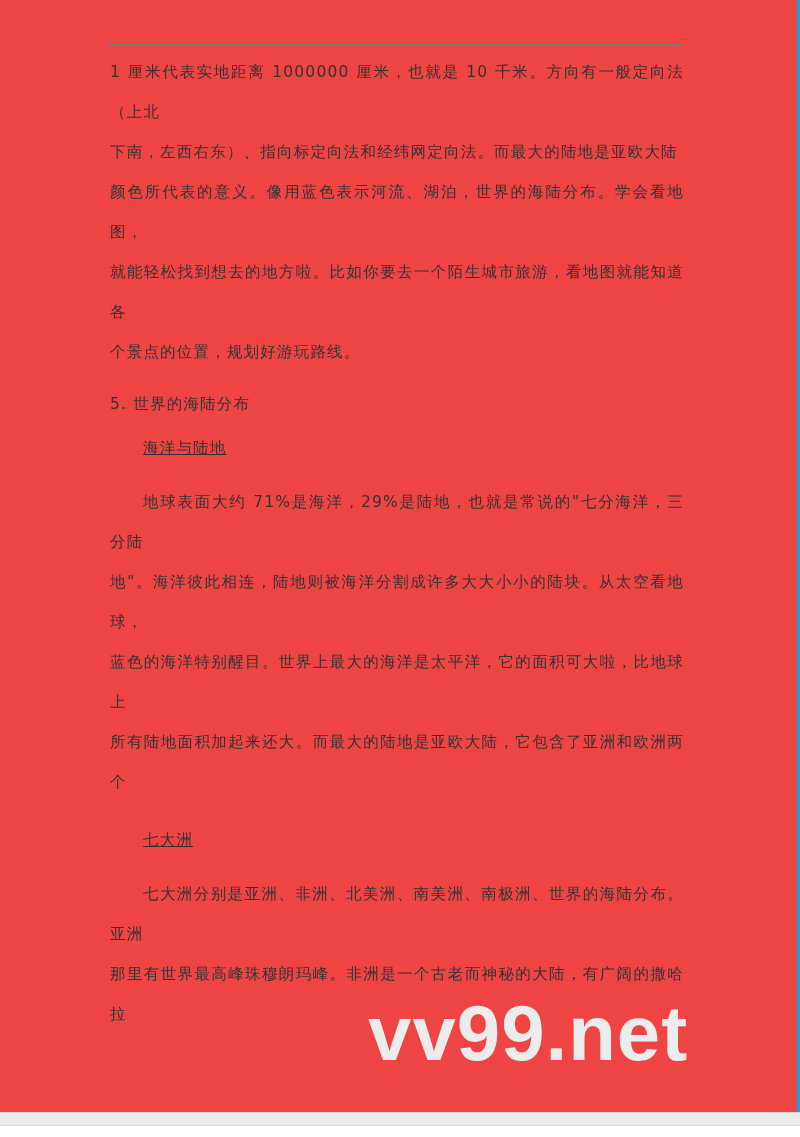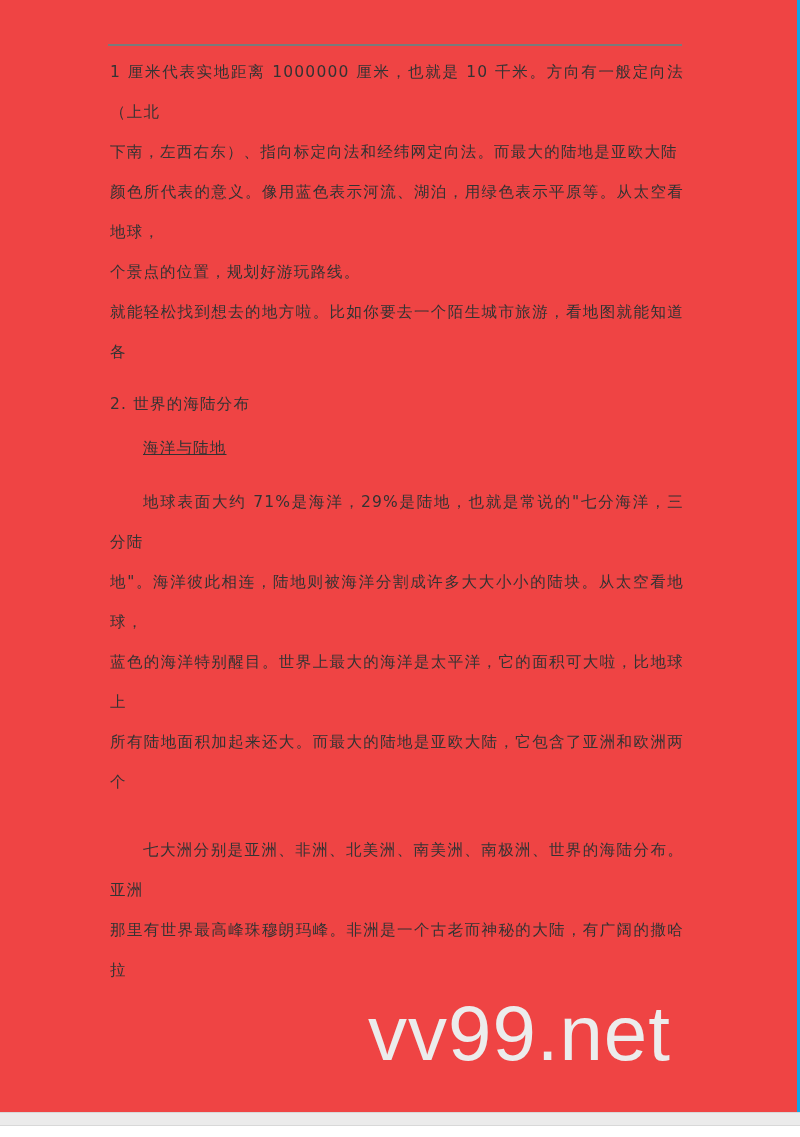--- a/index.html
+++ b/index.html
@@ -22,55 +22,56 @@
     font-size:15.5px; letter-spacing:1.2px;
   }
   .para { margin:0; line-height:40px; text-align:justify; }
   .indent { text-indent:33px; }
   .heading { margin:0; line-height:40px; }
   .heading.l1 { margin-top:12px; }
   .heading.l2 { text-indent:33px; margin-top:4px;text-decoration:underline; }
   .gap { height:14px; }
   .watermark {
     position:absolute; left:368px; top:988px;
-    font-family:"Liberation Sans", sans-serif; font-weight:normal;
+    font-family:"Liberation Sans", sans-serif; font-weight:bold;
     font-size:78px; letter-spacing:1px; color:#ececec;
   }
   .bottom-strip {
     position:absolute; left:0; top:1112px; width:800px; height:12px;
     background:#ebebeb; border-top:1px solid #d8d8d8; border-bottom:1px solid #d8d8d8;
   }
 </style>
 </head>
 <body>
 
 <div class="page">
   <div class="header-rule"></div>
 
   <div class="content">
     <div class="para">
       <div>1 厘米代表实地距离 1000000 厘米，也就是 10 千米。方向有一般定向法（上北</div>
       <div>下南，左西右东）、指向标定向法和经纬网定向法。而最大的陆地是亚欧大陆</div>
-      <div>颜色所代表的意义。像用蓝色表示河流、湖泊，用绿色表示平原等。从太空看地球，</div>
+      <div>颜色所代表的意义。像用蓝色表示河流、湖泊，世界的海陆分布。学会看地图，</div>
+      <div>就能轻松找到想去的地方啦。比如你要去一个陌生城市旅游，看地图就能知道各</div>
       <div>个景点的位置，规划好游玩路线。</div>
-      <div>就能轻松找到想去的地方啦。比如你要去一个陌生城市旅游，看地图就能知道各</div>
     </div>
 
-    <div class="heading l1">2. 世界的海陆分布</div>
+    <div class="heading l1">5. 世界的海陆分布</div>
 
     <div class="heading l2">海洋与陆地</div>
     <div class="gap"></div>
     <div class="para">
       <div class="indent">地球表面大约 71%是海洋，29%是陆地，也就是常说的"七分海洋，三分陆</div>
       <div>地"。海洋彼此相连，陆地则被海洋分割成许多大大小小的陆块。从太空看地球，</div>
       <div>蓝色的海洋特别醒目。世界上最大的海洋是太平洋，它的面积可大啦，比地球上</div>
       <div>所有陆地面积加起来还大。而最大的陆地是亚欧大陆，它包含了亚洲和欧洲两个</div>
     </div>
 
     <div class="gap"></div>
+    <div class="heading l2">七大洲</div>
     <div class="gap"></div>
     <div class="para">
       <div class="indent">七大洲分别是亚洲、非洲、北美洲、南美洲、南极洲、世界的海陆分布。亚洲</div>
       <div>那里有世界最高峰珠穆朗玛峰。非洲是一个古老而神秘的大陆，有广阔的撒哈拉</div>
 
     </div>
   </div>
 
   <div class="watermark">vv99.net</div>
 </div>

